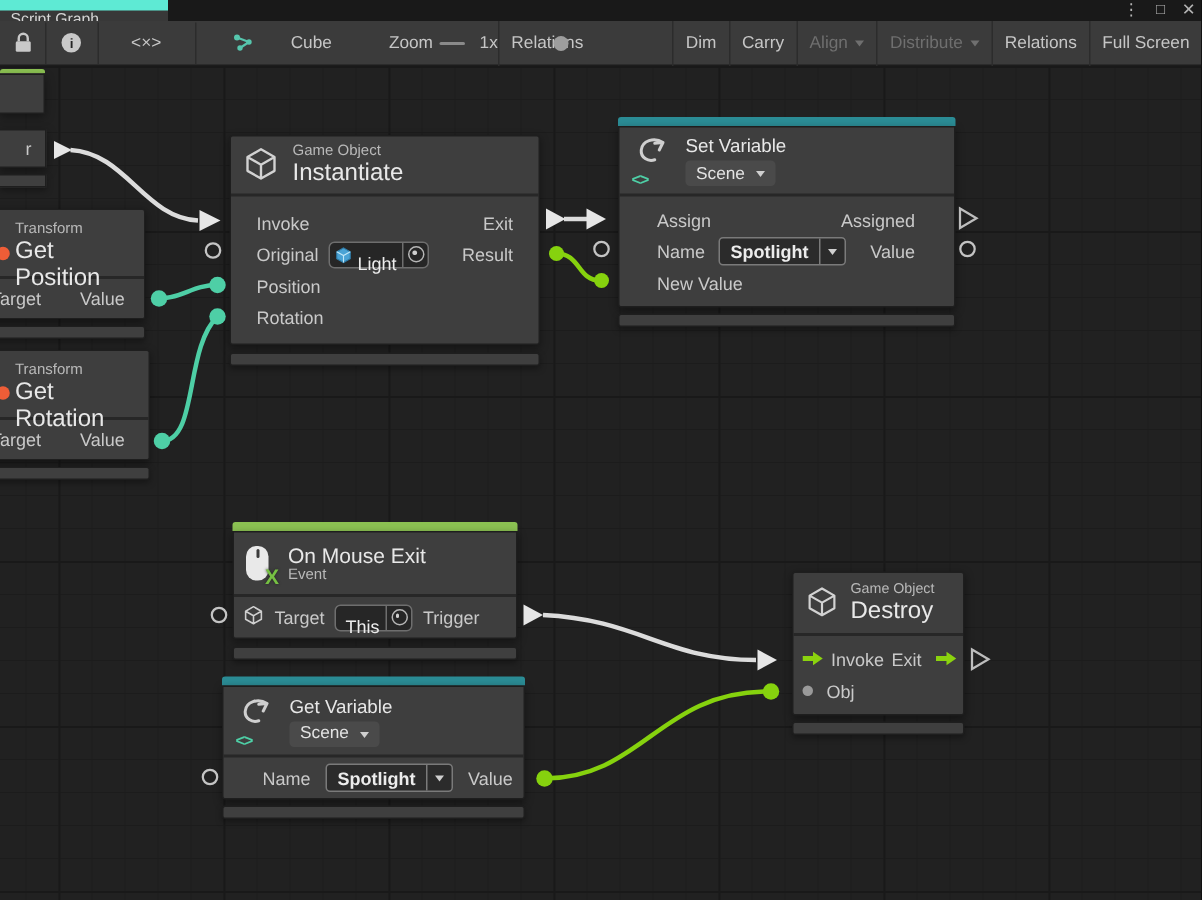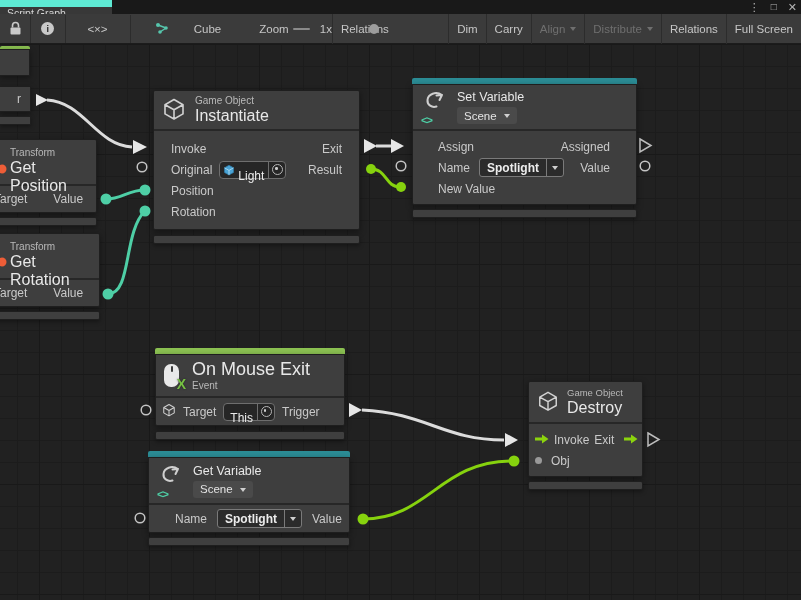--- a/index.html
+++ b/index.html
@@ -276,21 +276,21 @@
 
     <div class="node" style="left:155px;top:304px;width:190px;">
       <div class="n-accent" style="height:6px;background:#8bc152;"></div>
       <div class="n-main" style="border-radius:0 0 2px 2px;">
         <div class="n-header" style="height:41px;gap:13px;">
           <span class="mouse">
             <span class="wheel"></span>
               <span class="mx">X</span>
           </span>
           <span>
-            <div class="n-title" style="font-size:18px;">On Mouse Exit</div>
+            <div class="n-title" style="font-size:14px;">On Mouse Exit</div>
             <div class="n-cat">Event</div>
           </span>
         </div>
         <div class="n-div"></div>
         <div class="n-body" style="height:27px;">
           <div class="n-row" style="height:27px;padding-left:6px;gap:7px;">
             <span>
               <svg width="14" height="14" viewBox="0 0 24 24">
                   <path d="M12 2.5 L21 7.7 V16.9 L12 22 L3 16.9 V7.7 Z M3 7.7 L12 12.8 L21 7.7 M12 12.8 V22" fill="none" stroke="#cfcfcf" stroke-width="1.8" stroke-linejoin="round"></path>
                 </svg>

